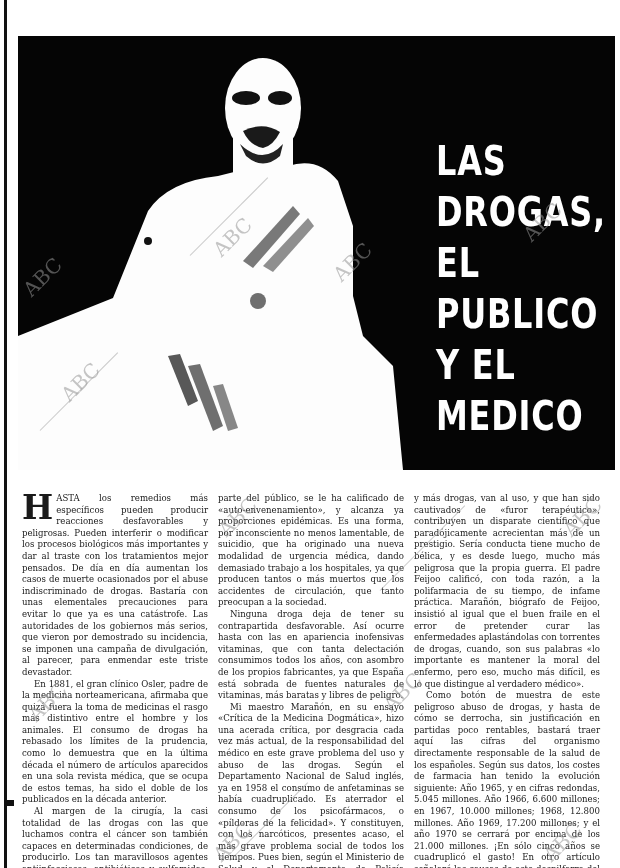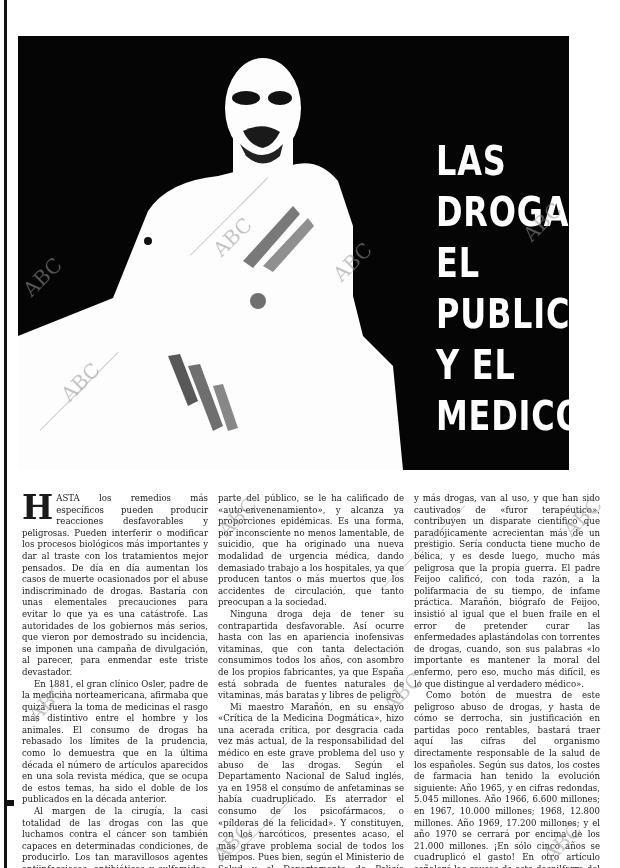--- a/index.html
+++ b/index.html
@@ -1,18 +1,18 @@
 <!DOCTYPE html>
 <html><head>
 <meta charset="utf-8">
 <style>
   html,body{margin:0;padding:0;background:#fff;}
   body{width:620px;height:868px;position:relative;overflow:hidden;font-family:"DejaVu Serif",serif;color:#111;}
   .leftrule{position:absolute;left:4px;top:0;width:3px;height:868px;background:#111;}
-  .photo{position:absolute;left:18px;top:36px;width:551px;height:434px;background:#050505;overflow:hidden;}
+  .photo{position:absolute;left:18px;top:36px;width:597px;height:434px;background:#050505;overflow:hidden;}
   .photo svg{position:absolute;left:0;top:0;}
   .headline{position:absolute;left:418px;top:100px;width:200px;color:#fff;font-family:"DejaVu Sans",sans-serif;font-weight:bold;font-size:41px;line-height:51px;letter-spacing:1px;transform:scaleX(0.78);transform-origin:left top;white-space:nowrap;}
   .headline div{display:block;}
   .cols{position:absolute;top:493px;left:22px;width:578px;}
   .col{position:absolute;top:0;width:186px;font-size:8.6px;line-height:11.6px;text-align:justify;color:#1a1a1a;}
   .col p{margin:0;text-indent:12px;}
   .col p.first{text-indent:0;}
   .dropcap{float:left;font-size:33px;line-height:28px;font-weight:bold;margin:1px 3px 0 0;font-family:"DejaVu Serif",serif;}
   .c1{left:0;}
   .c2{left:196px;}

